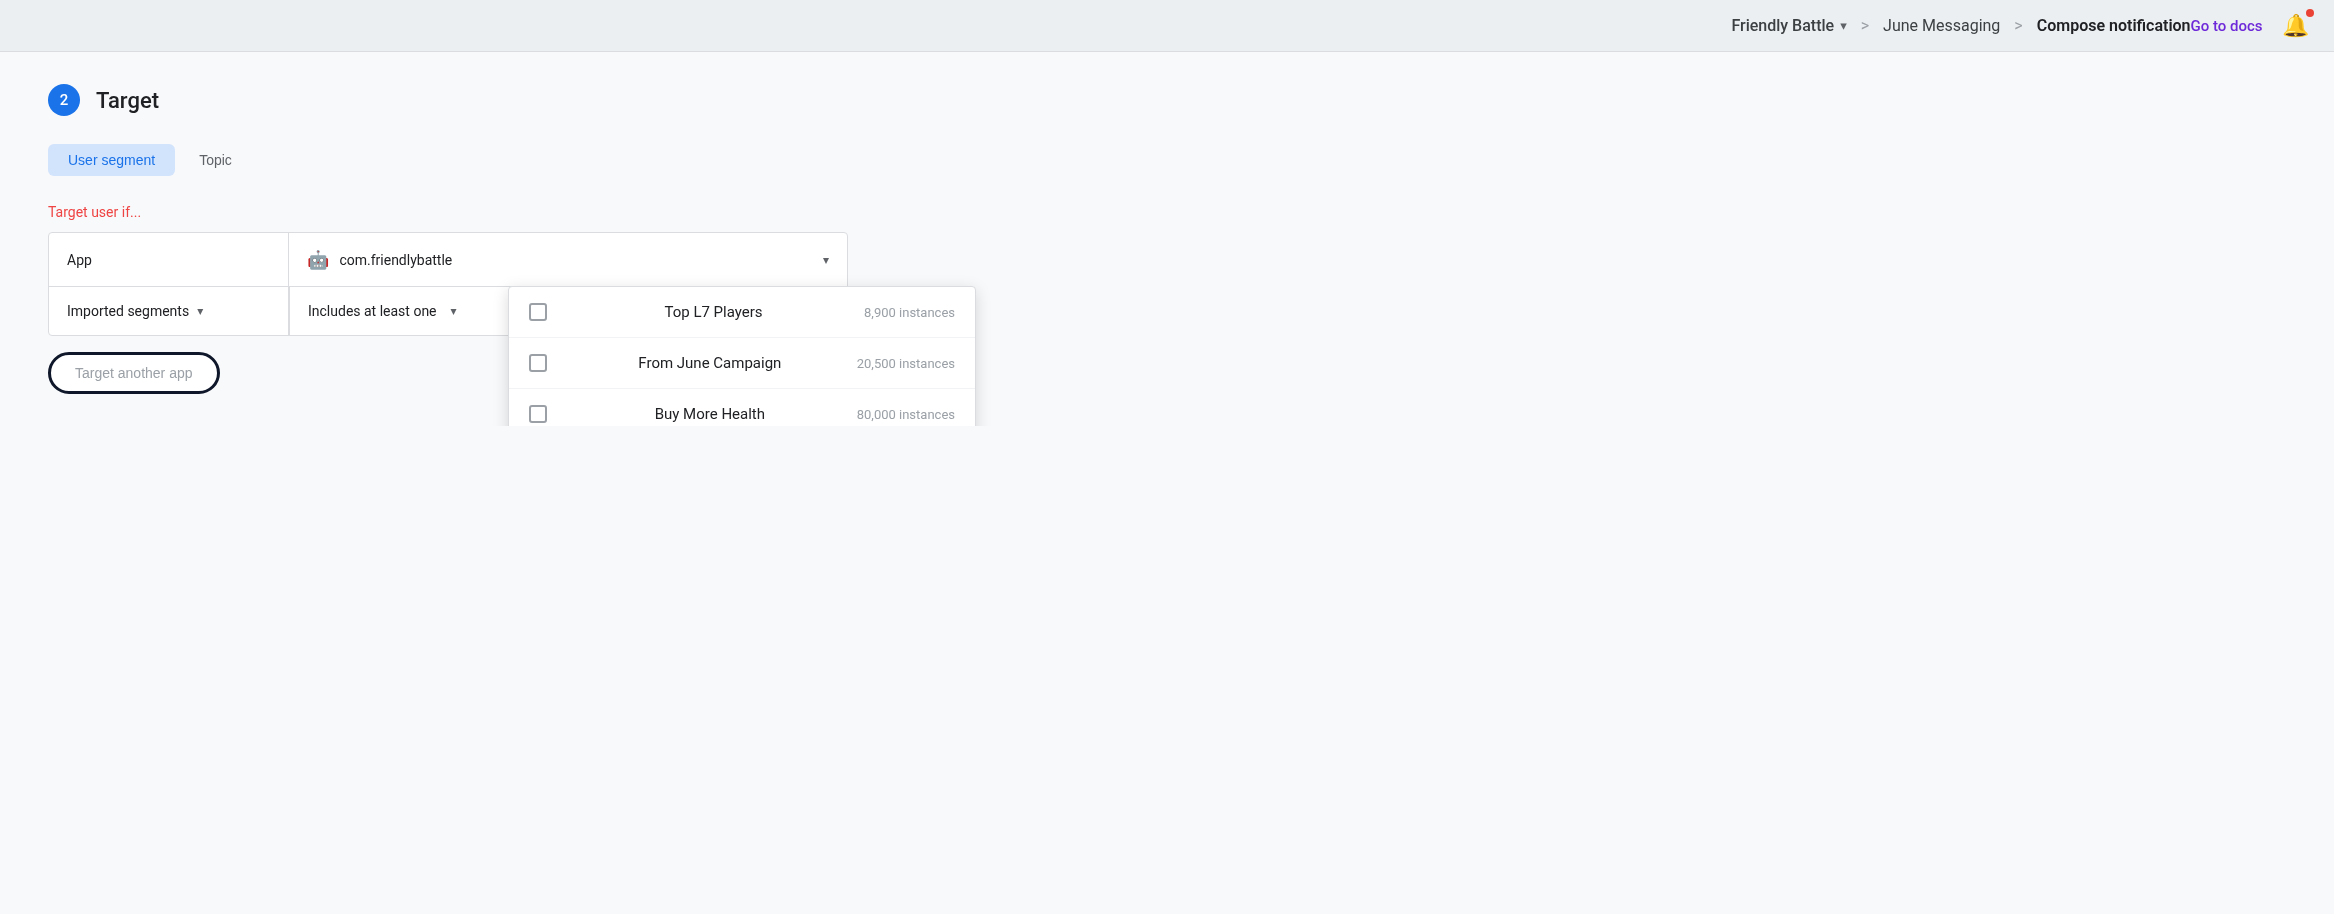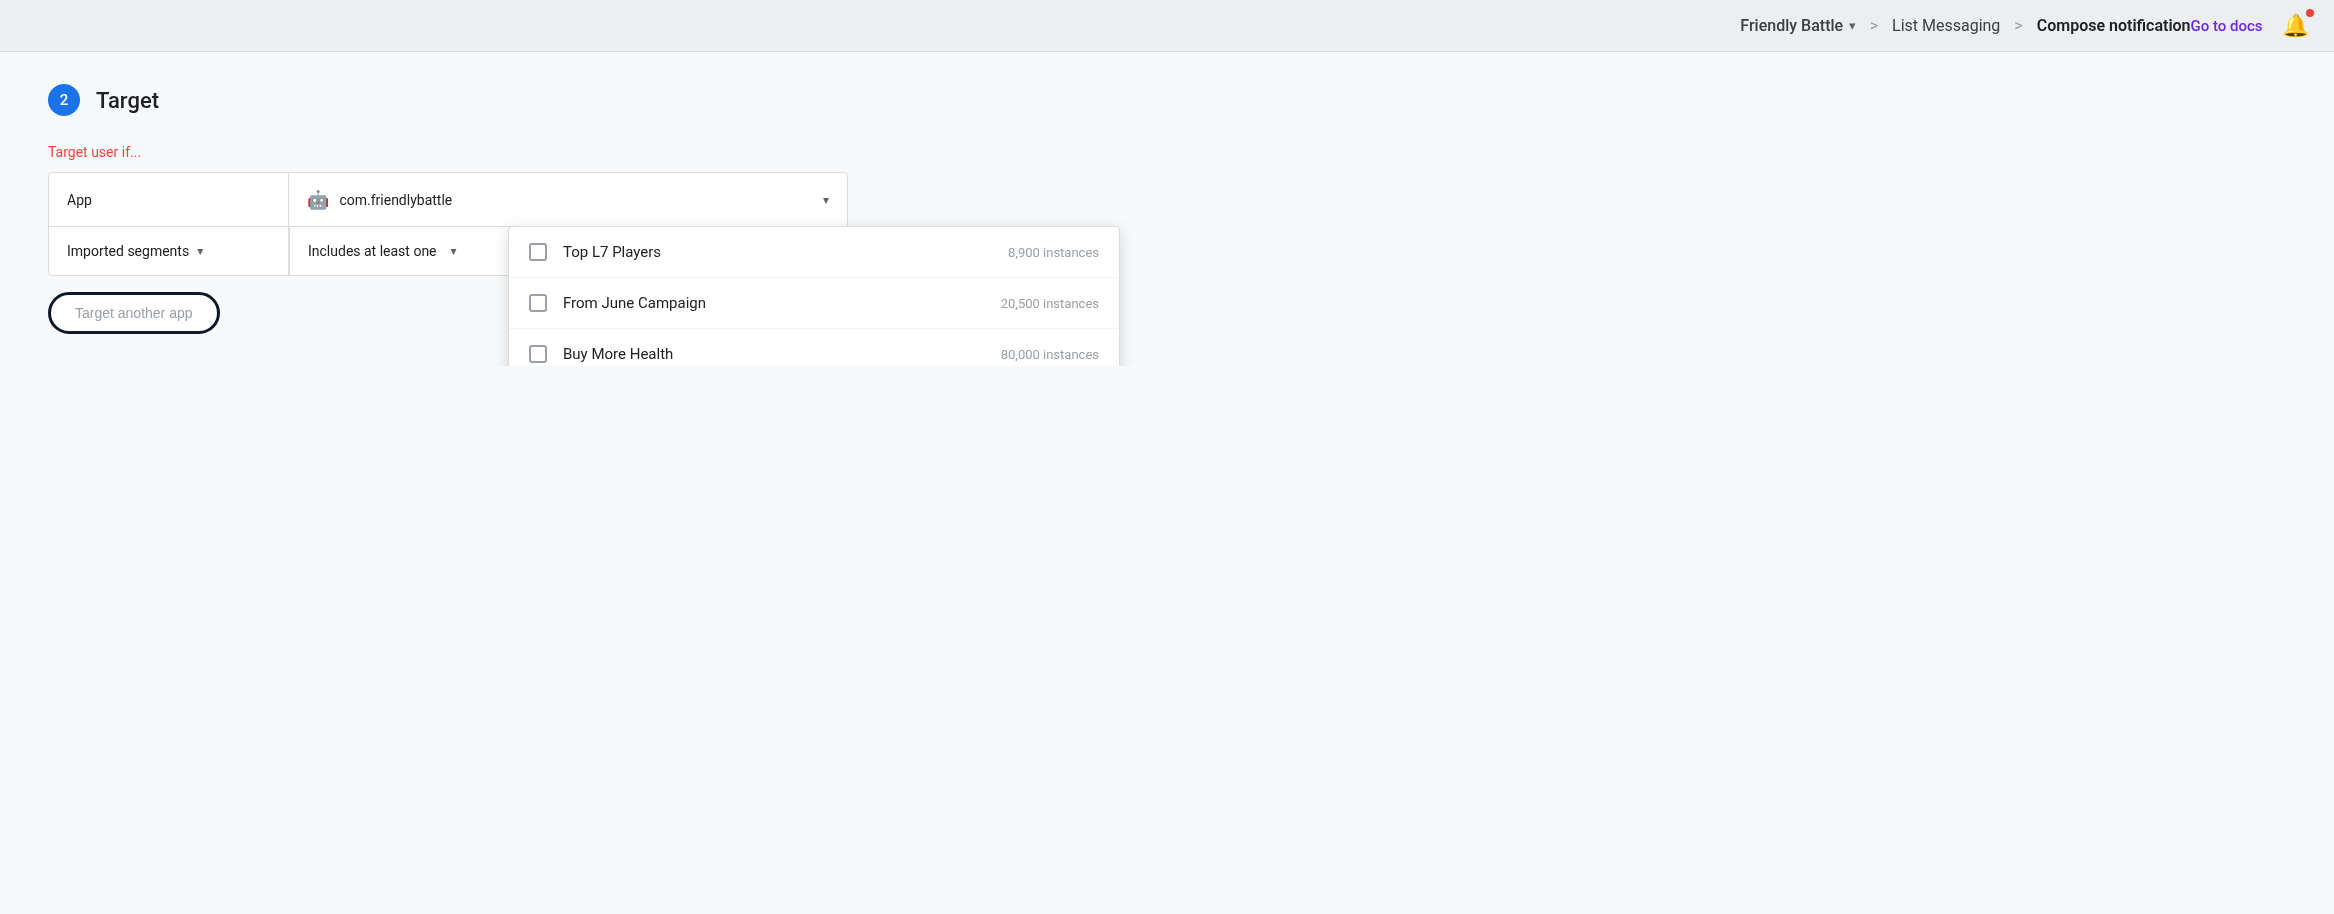--- a/index.html
+++ b/index.html
@@ -203,26 +203,27 @@
       color: #9aa0a6;
       cursor: pointer;
       font-weight: 400;
     }
 
     
     .dropdown-overlay {
       position: absolute;
       top: 54px;
       left: 460px;
-      width: 612px;
+      width: 468px;
       background: #fff;
       border: 1px solid #dadce0;
       border-radius: 4px;
       box-shadow: 0 4px 16px rgba(0,0,0,0.15);
       z-index: 100;
+      text-align: center;
     }
     .dropdown-item {
       display: flex;
       align-items: center;
       padding: 16px 20px;
       border-bottom: 1px solid #f1f3f4;
       cursor: pointer;
     }
     .dropdown-item:last-child {
       border-bottom: none;
@@ -254,21 +255,21 @@
 </head>
 <body>
 
 <nav class="topnav">
   <div class="topnav-left">
     <span class="nav-app-name">
       <span>Friendly Battle</span>
       <span style="font-size:13px; color:#5f6368; margin-left:2px;">▾</span>
     </span>
     <span class="nav-separator">&gt;</span>
-    <span class="nav-product">List Messaging</span>
+    <span class="nav-product">June Messaging</span>
     <span class="nav-separator">&gt;</span>
     <span class="nav-page">Compose notification</span>
   </div>
   <div class="topnav-right">
     <span class="go-to-docs">Go to docs</span>
     <span class="bell-icon" style="position:relative; display:inline-block;">
       🔔
       <span class="bell-badge"></span>
     </span>
   </div>
@@ -276,20 +277,24 @@
 
 <div class="main-content">
 
   
   <div class="step-header">
     <div class="step-number">2</div>
     <span class="step-title">Target</span>
   </div>
 
   
+  <div class="tabs">
+    <button class="tab active">User segment</button>
+    <button class="tab">Topic</button>
+  </div>
 
   
   <div class="target-label">Target user if...</div>
 
   
   <div class="relative-wrapper">
     <div class="conditions-table">
 
       <div class="condition-row">
         <div class="condition-cell cell-label">App</div>

